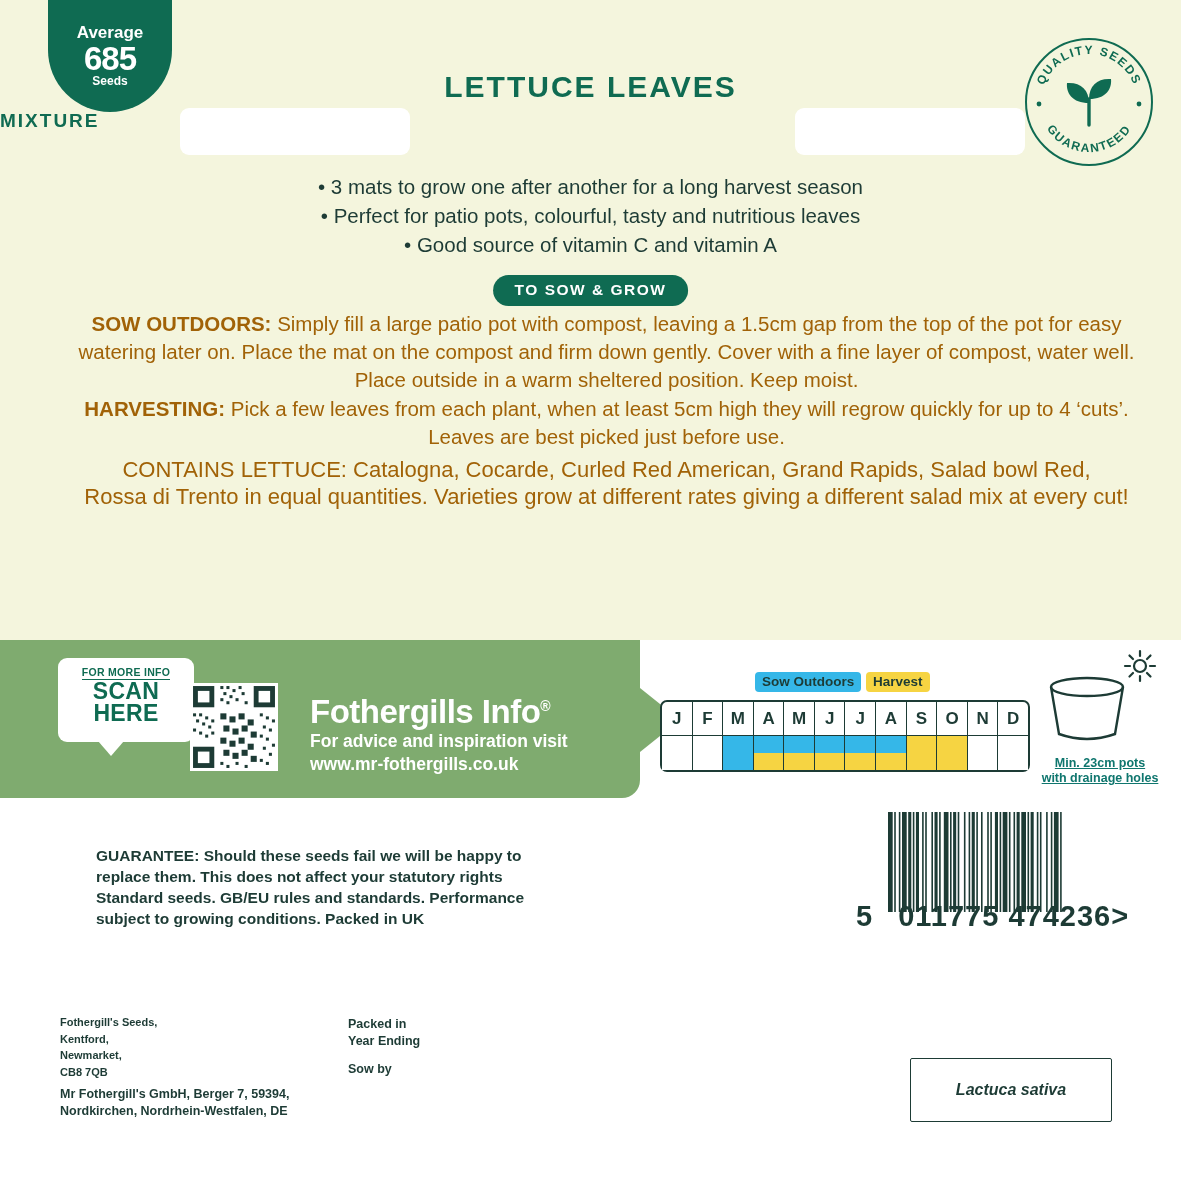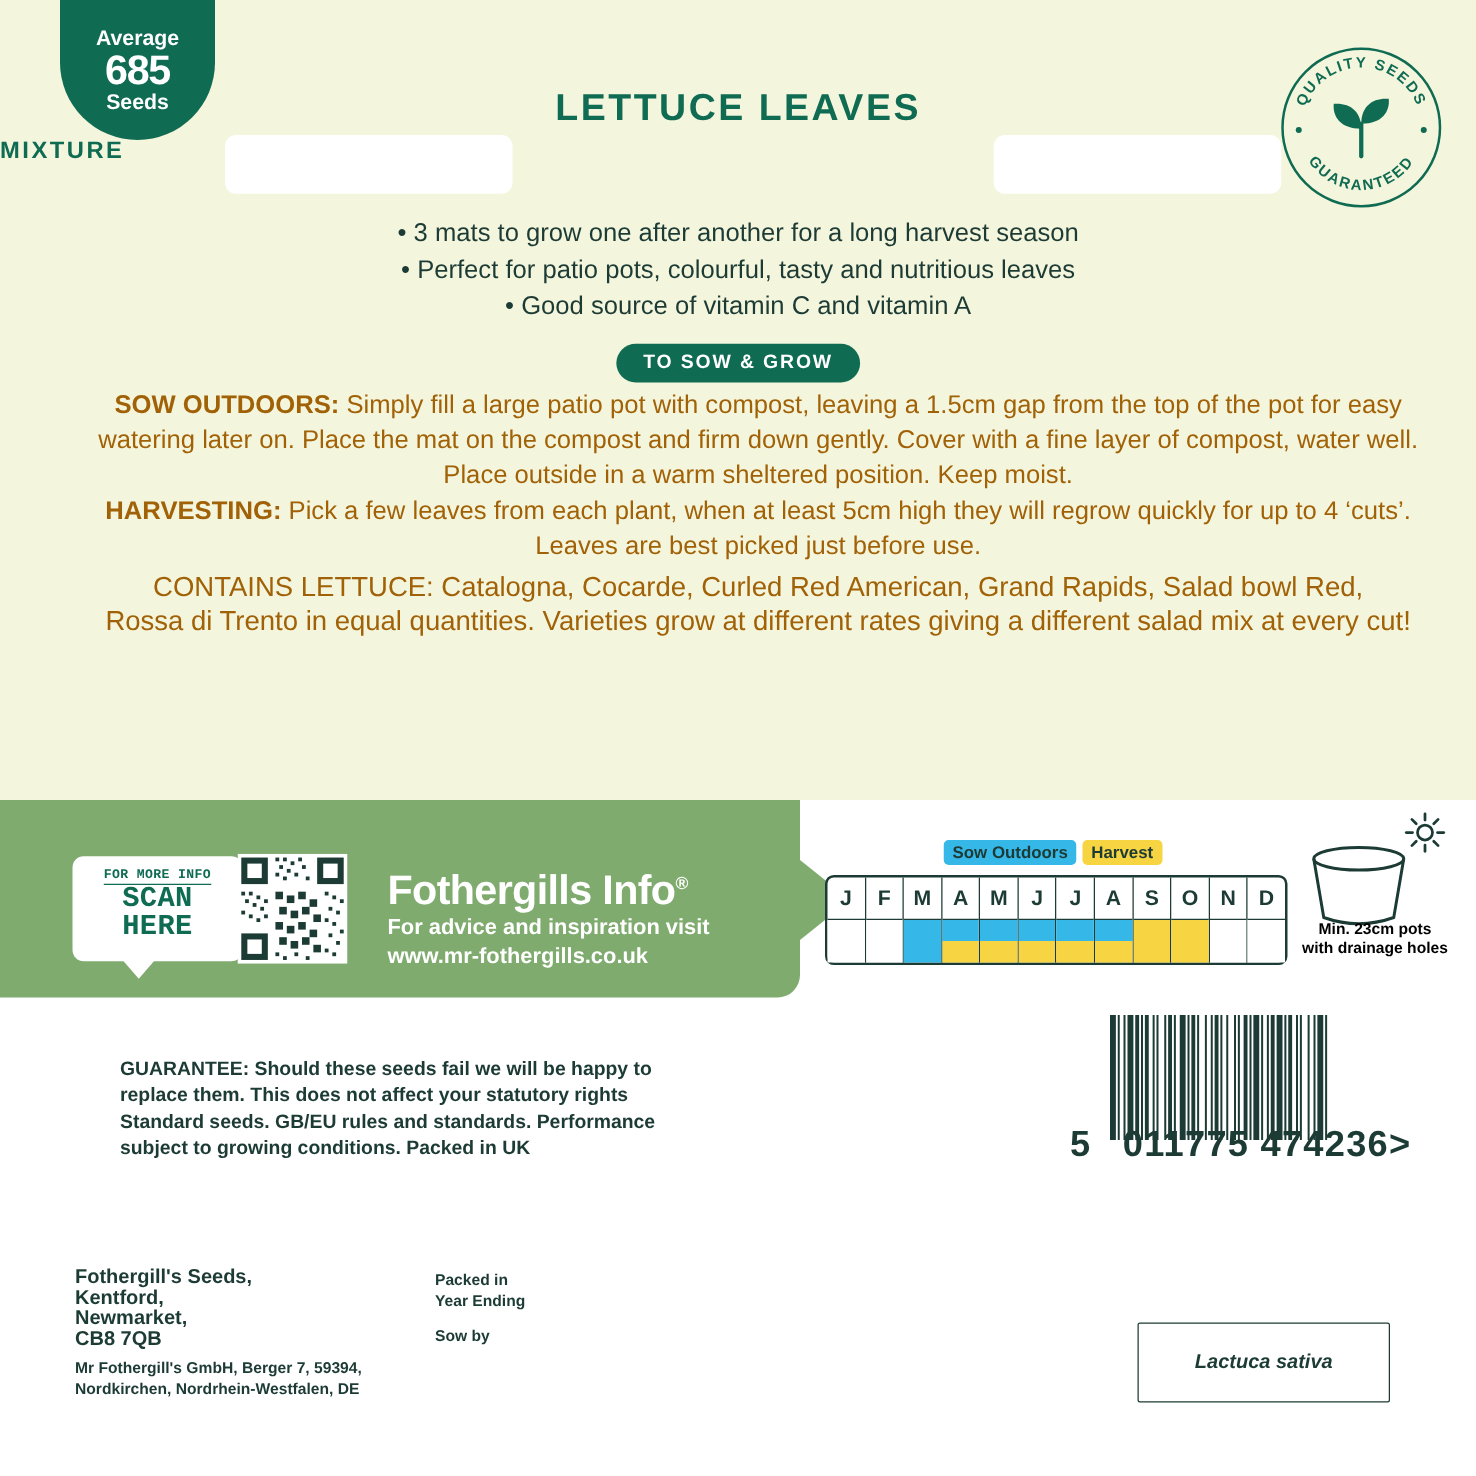--- a/index.html
+++ b/index.html
@@ -18,21 +18,21 @@
   
   .seed-badge{
     position:absolute;left:48px;top:0px;width:124px;height:112px;
     background:#0f6b52;border-radius:0 0 62px 62px;
     color:#ffffff;text-align:center;
     display:flex;flex-direction:column;justify-content:center;align-items:center;
     line-height:1.02;
   }
   .seed-badge .sb-avg{font-size:17px;font-weight:bold;}
   .seed-badge .sb-num{font-size:33px;font-weight:bold;letter-spacing:-1px;}
-  .seed-badge .sb-seeds{font-size:17px;font-weight:bold;}
+  .seed-badge .sb-seeds{font-size:12px;font-weight:bold;}
   
   .quality-stamp{
     position:absolute;right:28px;top:38px;width:128px;height:128px;
   }
   .quality-stamp .qs-ring{
     position:absolute;inset:0;border:2px solid #0f6b52;border-radius:50%;
   }
   .qs-text{
     position:absolute;inset:0;
     font-size:11.5px;font-weight:bold;fill:#0f6b52;letter-spacing:1.4px;
@@ -79,23 +79,23 @@
     position:absolute;left:0;top:640px;width:640px;height:158px;
     background:#7fab6f;
     border-radius:0 0 18px 0;
   }
   .panel-green:after{
     content:"";position:absolute;right:-40px;top:48px;
     border-top:32px solid transparent;border-bottom:32px solid transparent;
     border-left:40px solid #7fab6f;
   }
   .scan-card{
-    position:absolute;left:58px;top:685px;width:136px;height:84px;
+    position:absolute;left:58px;top:658px;width:136px;height:84px;
     background:#ffffff;border-radius:9px;color:#0f6b52;text-align:center;
-    padding-top:4px;box-sizing:border-box;font-family:Liberation Mono, monospace;
+    padding-top:4px;box-sizing:border-box;
   }
   .scan-card:after{
     content:"";position:absolute;left:40px;bottom:-14px;
     border-left:13px solid transparent;border-right:13px solid transparent;
     border-top:15px solid #ffffff;
   }
   .scan-small{font-size:10.5px;font-weight:bold;letter-spacing:.3px;border-bottom:1px solid #0f6b52;display:inline-block;padding-bottom:1px;}
   .scan-big{font-size:23px;font-weight:bold;line-height:22px;letter-spacing:.3px;}
   .qr{
     position:absolute;left:190px;top:683px;width:88px;height:88px;
@@ -123,39 +123,39 @@
   .cal .cal-b{flex:1;}
   .cal-tag{
     position:absolute;font-size:13.5px;font-weight:bold;color:#1d3b35;
     padding:2px 7px 3px;border-radius:4px;
   }
   .tag-sow{left:755px;top:672px;background:#35b7e8;}
   .tag-harvest{left:866px;top:672px;background:#f6d442;}
   
   .pot-wrap{position:absolute;left:1030px;top:648px;width:135px;height:125px;}
   .pot-note{
-    position:absolute;left:1025px;top:736px;width:150px;text-align:center;
-    font-size:12.5px;font-weight:bold;color:#000000;line-height:15px;
+    position:absolute;left:1025px;top:756px;width:150px;text-align:center;
+    font-size:12.5px;font-weight:bold;color:#0f766e;line-height:15px;text-decoration:underline;
   }
   
   .barcode{position:absolute;left:888px;top:812px;width:245px;height:100px;}
   .barcode-digits{
     position:absolute;left:856px;top:900px;width:300px;
     font-size:29px;font-weight:bold;color:#1d3b35;letter-spacing:1px;
     font-family:"Liberation Sans", sans-serif;
   }
   
   .guarantee{
     position:absolute;left:96px;top:845px;width:520px;
     font-size:15.5px;font-weight:bold;line-height:21px;color:#1d3b35;
   }
   
   .addr{
     position:absolute;left:60px;top:1014px;width:300px;
-    font-size:16px;font-weight:bold;line-height:16.5px;color:#1d3b35;
+    font-size:11px;font-weight:bold;line-height:16.5px;color:#1d3b35;
   }
   .addr2{
     position:absolute;left:60px;top:1086px;width:300px;
     font-size:12.5px;font-weight:bold;line-height:16.5px;color:#1d3b35;
   }
   .packed{
     position:absolute;left:348px;top:1016px;width:200px;
     font-size:12.5px;font-weight:bold;line-height:16.5px;color:#1d3b35;
   }
   .packed .pk-gap{margin-top:12px;}

